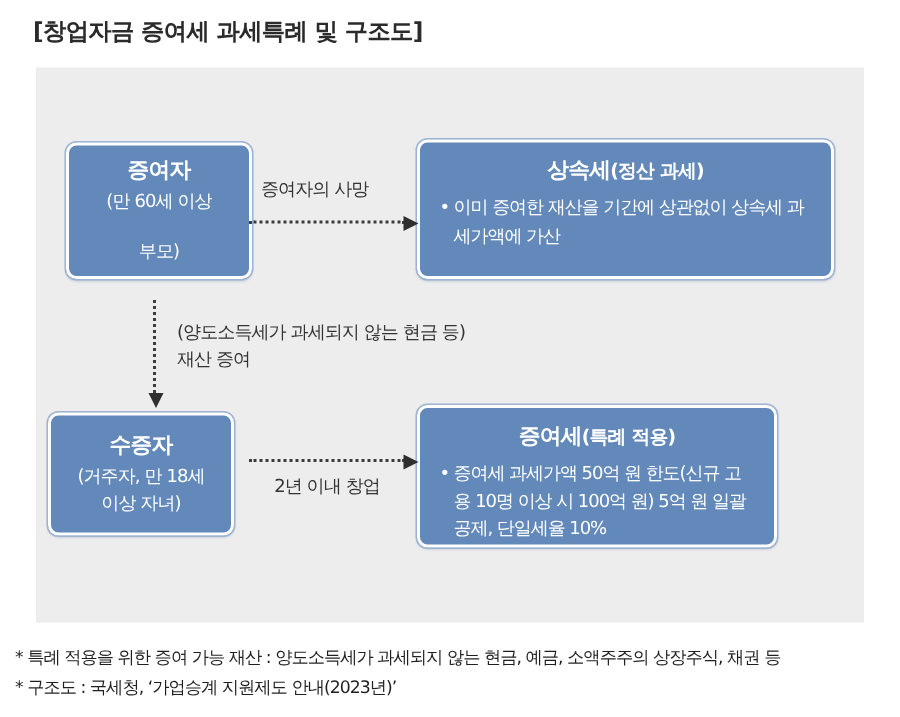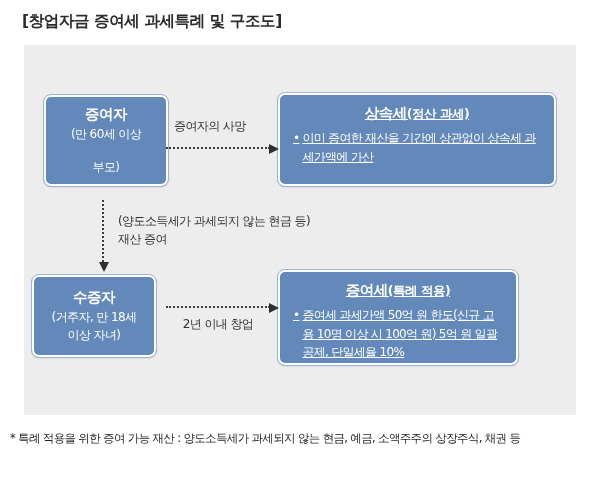--- a/index.html
+++ b/index.html
@@ -52,21 +52,20 @@
   .node-box.small {
     display: flex;
     flex-direction: column;
     align-items: center;
     justify-content: center;
     text-align: left;
     padding: 6px 4px;
   }
   .node-box.wide {
     padding: 9px 13px 9px 13px;
-    text-decoration: underline;
   }
 
   .node-title {
     font-size: 14.5px;
     font-weight: bold;
     letter-spacing: -0.5px;
     line-height: 1.25;
   }
   .node-title-wide {
     display: block;
@@ -220,13 +219,14 @@
 
   <div class="arrow-h" id="arrow-startup" style="left:142px; top:261px; width:104px;"></div>
   <div class="arrow-label" id="label-startup" style="left:144px; top:270px; width:100px; text-align:center; white-space:normal;">
     <div>2년 이내 창업</div>
   </div>
 
 </div>
 
 <div id="footnotes">
   <div class="footnote">* 특례 적용을 위한 증여 가능 재산 : 양도소득세가 과세되지 않는 현금, 예금, 소액주주의 상장주식, 채권 등</div>
+  <div class="footnote">* 구조도 : 국세청, ‘가업승계 지원제도 안내(2023년)’</div>
 </div>
 
 </body></html>

